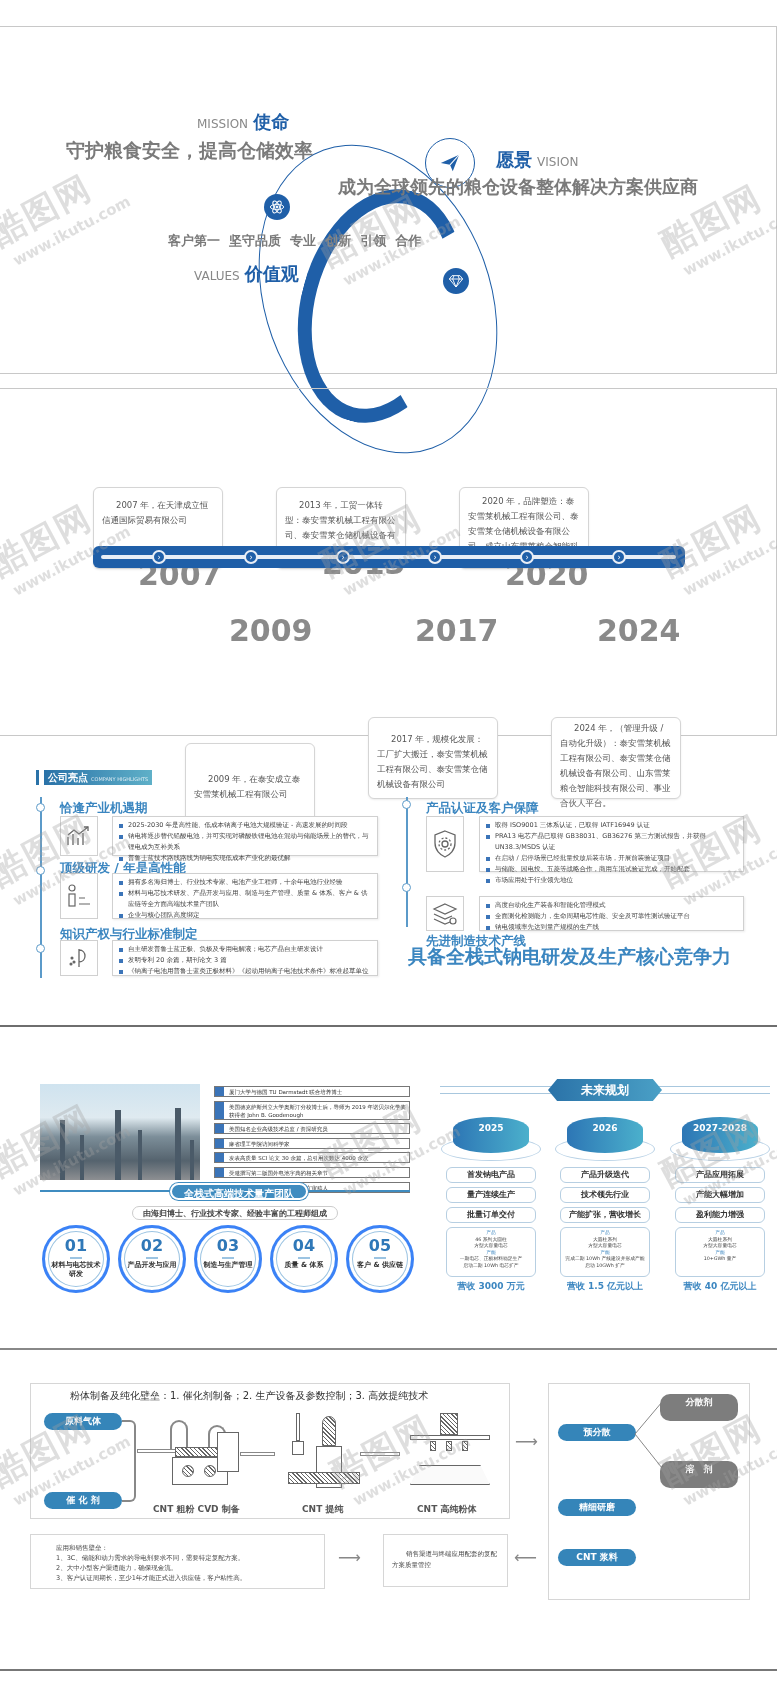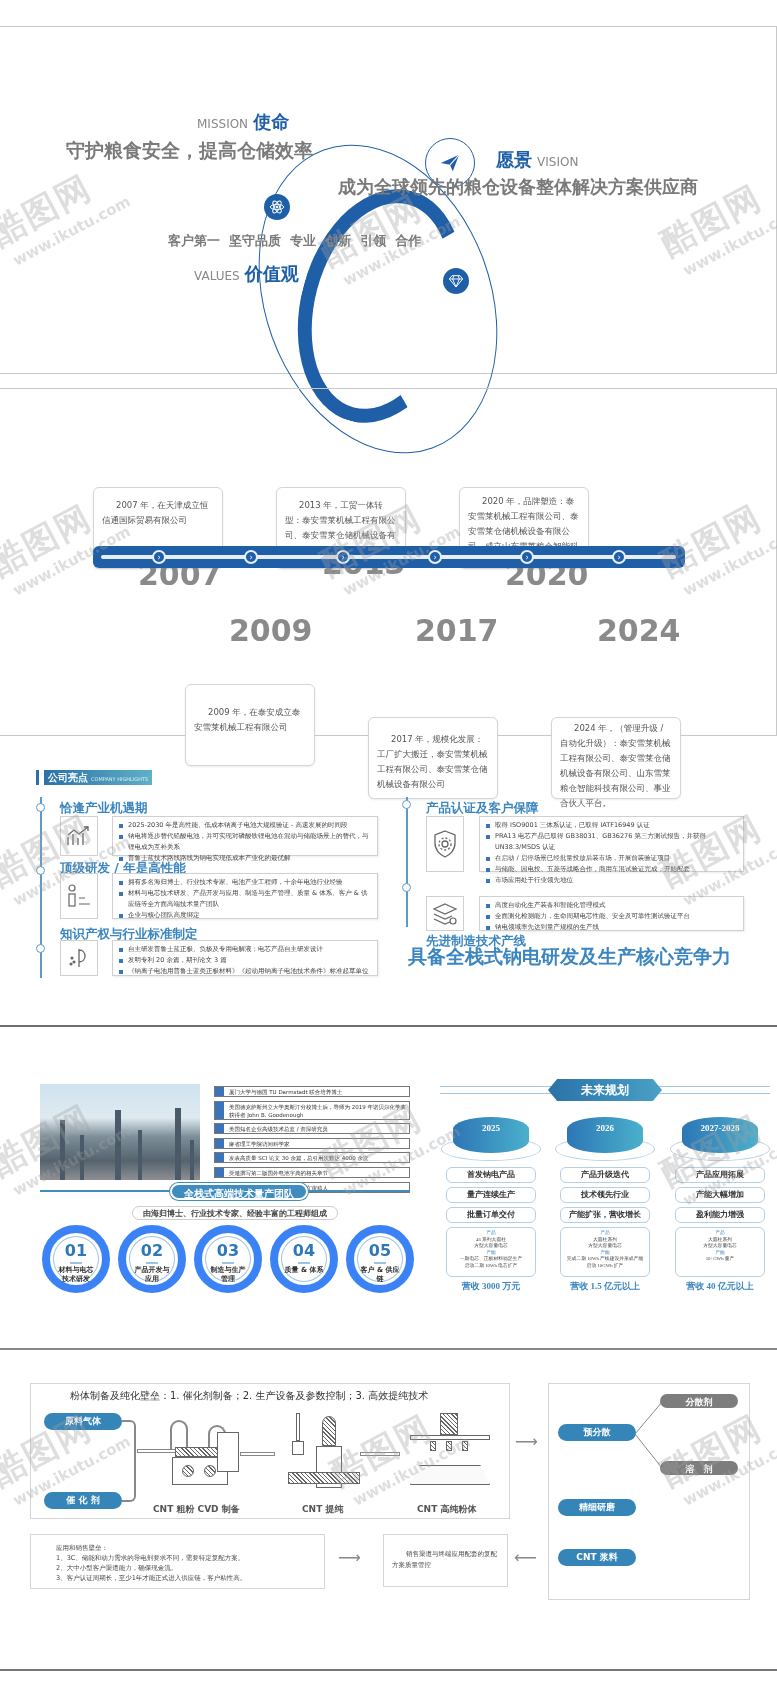--- a/index.html
+++ b/index.html
@@ -43,42 +43,42 @@
   
   .factory { left: 40px; top: 1084px; width: 160px; height: 96px; background: linear-gradient(180deg, #cfe3ef 0%, #dfeaf0 35%, #7c8e99 55%, #55636e 80%, #8d8f92 100%); }
   .factory .tower { position: absolute; bottom: 0; background: #4a5a68; }
   .q-list { left: 214px; top: 1086px; width: 196px; }
   .q-row { position: relative; border: 1px solid #777; height: 11px; margin-bottom: 3.6px; font-size: 5.5px; color: #333; padding-left: 14px; line-height: 10px; background: #fff; white-space: nowrap; overflow: hidden; }
   .q-row.tall { height: 19px; line-height: 8px; white-space: normal; padding-top: 1px; }
   .q-row .sq { position: absolute; left: 0; top: 0; bottom: 0; width: 9px; background: #3b74b8; }
   .team-title-line { left: 40px; top: 1190px; width: 370px; height: 2px; background: #3f8cc0; }
   .team-title { left: 170px; top: 1183px; height: 17px; background: #3f8cc0; color: #fff; font-size: 10px; font-weight: bold; padding: 2px 12px; border-radius: 9px; white-space: nowrap; border: 2px solid #fff; box-shadow: 0 0 0 1px #3f8cc0; }
   .team-sub { left: 132px; top: 1206px; height: 14px; border: 1px solid #ccc; border-radius: 7px; font-size: 8px; color: #444; padding: 1px 10px; font-weight: bold; white-space: nowrap; background: #fff; }
-  .team-circle { width: 68px; height: 68px; border-radius: 50%; border: 8px solid #3b82f6; box-shadow: inset 0 0 0 3px #fff, inset 0 0 0 4px #9cc4e2; background: #fff; top: 1225px; text-align: center; }
+  .team-circle { width: 68px; height: 68px; border-radius: 50%; border: 3px solid #3b82f6; box-shadow: inset 0 0 0 3px #fff, inset 0 0 0 4px #9cc4e2; background: #fff; top: 1225px; text-align: center; }
   .team-circle .num { color: #2f78b8; font-weight: bold; font-size: 16px; margin-top: 9px; line-height: 18px; }
   .team-circle .dash { width: 12px; height: 1.5px; background: #9cc4e2; margin: 2px auto; }
   .team-circle .txt { font-size: 7px; color: #333; font-weight: bold; line-height: 9px; padding: 0 6px; }
 
   .fp-banner { left: 440px; top: 1079px; width: 330px; height: 22px; }
   .fp-banner .band { position: absolute; left: 0; top: 7px; width: 330px; height: 8px; border-top: 1px solid #a8c7de; border-bottom: 1px solid #a8c7de; }
   .fp-banner .title { position: absolute; left: 108px; top: 0; width: 114px; height: 22px; background: linear-gradient(90deg, #2a72a8, #4aa0c6); color: #fff; font-size: 12px; font-weight: bold; text-align: center; line-height: 22px; clip-path: polygon(8% 0, 92% 0, 100% 50%, 92% 100%, 8% 100%, 0 50%); }
-  .fp-col { top: 1115px; width: 100px; text-align: center; font-family: Liberation Serif, serif; }
+  .fp-col { top: 1115px; width: 100px; text-align: center; }
   .fp-disc { position: relative; height: 48px; }
   .fp-disc .plate { position: absolute; left: 0; top: 22px; width: 100px; height: 24px; border: 1px solid #b9d2e6; border-radius: 50%; }
   .fp-disc .cyl { position: absolute; left: 12px; top: 2px; width: 76px; height: 36px; border-radius: 38px / 12px; background: linear-gradient(90deg, #2d76b5, #4bb0cc); color: #fff; font-weight: bold; font-size: 9px; line-height: 22px; }
   .fp-pill { margin: 4px auto 0; width: 90px; height: 16px; border: 1px solid #b7cfe2; border-radius: 6px; font-size: 8px; font-weight: bold; color: #333; line-height: 14px; background: #fff; }
   .fp-detail { margin: 4px auto 0; width: 90px; height: 50px; border: 1px solid #b7cfe2; border-radius: 6px; font-size: 4.8px; color: #444; line-height: 6.5px; padding-top: 2px; background: #fff; }
   .fp-detail .h { color: #3b86c0; }
   .fp-rev { color: #3b86c0; font-weight: bold; font-size: 9px; margin-top: 3px; }
 
   
   .proc-box { left: 30px; top: 1383px; width: 480px; height: 136px; border: 1px solid #d6d6d6; }
   .proc-title { left: 70px; top: 1389px; font-size: 10px; color: #333; white-space: nowrap; }
   .pill-blue { background: #3585b9; color: #fff; font-size: 9px; font-weight: bold; border-radius: 10px; text-align: center; line-height: 17px; height: 17px; }
-  .pill-gray { background: #7d7d7d; color: #fff; font-size: 9px; font-weight: bold; border-radius: 10px; text-align: center; line-height: 17px; height: 14px; }
+  .pill-gray { background: #7d7d7d; color: #fff; font-size: 9px; font-weight: bold; border-radius: 10px; text-align: center; line-height: 17px; height: 27px; }
   .mach-label { font-size: 9px; font-weight: bold; color: #555; white-space: nowrap; }
   .hatch { background: repeating-linear-gradient(45deg, #666 0 1px, #fff 1px 3px); border: 1px solid #666; }
   .proc-right { left: 548px; top: 1383px; width: 202px; height: 217px; border: 1px solid #d6d6d6; }
   .arrow { font-size: 16px; color: #888; }
   .app-box { left: 30px; top: 1534px; width: 295px; height: 55px; border: 1px solid #d6d6d6; font-size: 6.5px; color: #444; line-height: 10px; padding: 8px 10px 8px 25px; }
   .sales-box { left: 383px; top: 1534px; width: 125px; height: 53px; border: 1px solid #d6d6d6; font-size: 6.5px; color: #444; line-height: 11px; padding: 14px 6px 6px 8px; text-indent: 14px; }
 
   .wm { color: rgba(160,160,160,0.35); font-weight: bold; transform: rotate(-28deg); white-space: nowrap; pointer-events: none; }
   .wm .big { font-size: 34px; letter-spacing: 2px; }
   .wm .small { font-size: 15px; display: block; margin-left: 6px; }
@@ -145,21 +145,21 @@
 <div class="abs tl-node" style="left:244px;">›</div>
 <div class="abs tl-node" style="left:336px;">›</div>
 <div class="abs tl-node" style="left:428px;">›</div>
 <div class="abs tl-node" style="left:520px;">›</div>
 <div class="abs tl-node" style="left:612px;">›</div>
 
 <div class="abs tl-year" style="left:229px;top:576px;">2009</div>
 <div class="abs tl-year" style="left:415px;top:576px;">2017</div>
 <div class="abs tl-year" style="left:597px;top:576px;">2024</div>
 
-<div class="abs tl-card" style="left:185px;top:684px;padding-top:20px;">2009 年，在泰安成立泰安雪莱机械工程有限公司</div>
+<div class="abs tl-card" style="left:185px;top:743px;padding-top:28px;">2009 年，在泰安成立泰安雪莱机械工程有限公司</div>
 <div class="abs tl-card" style="left:368px;top:717px;padding-top:14px;">2017 年，规模化发展：工厂扩大搬迁，泰安雪莱机械工程有限公司、泰安雪莱仓储机械设备有限公司</div>
 <div class="abs tl-card" style="left:551px;top:717px;padding-top:3px;">2024 年，（管理升级 / 自动化升级）：泰安雪莱机械工程有限公司、泰安雪莱仓储机械设备有限公司、山东雪莱粮仓智能科技有限公司、事业合伙人平台。</div>
 
 <div class="abs hl-tag">
   <div class="bar"></div>
   <div class="lbl"><span>公司亮点</span><small>COMPANY HIGHLIGHTS</small></div>
 </div>
 
 <div class="abs vline" style="left:40px;top:797px;height:181px;"></div>
 <div class="abs vnode" style="left:36px;top:803px;"></div>

